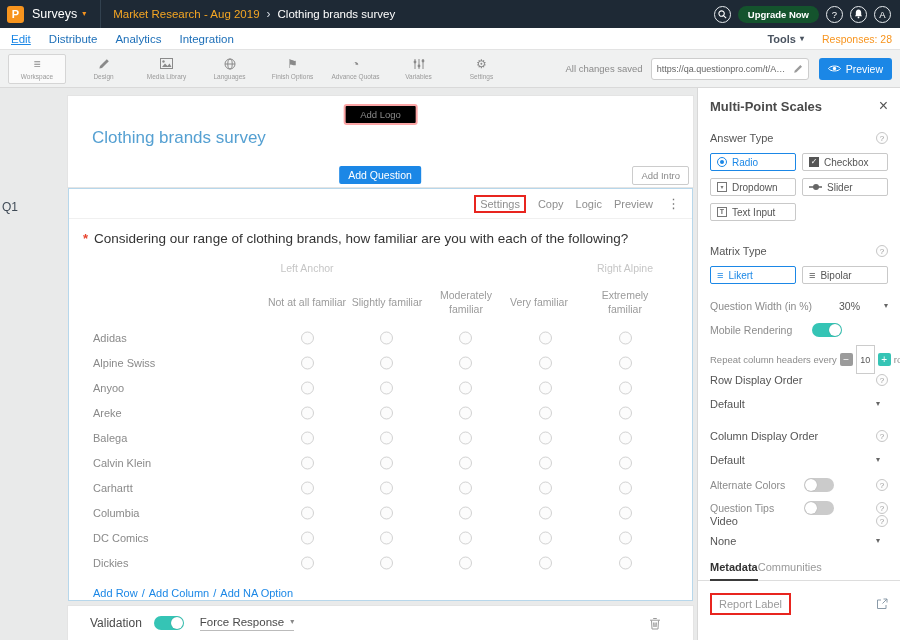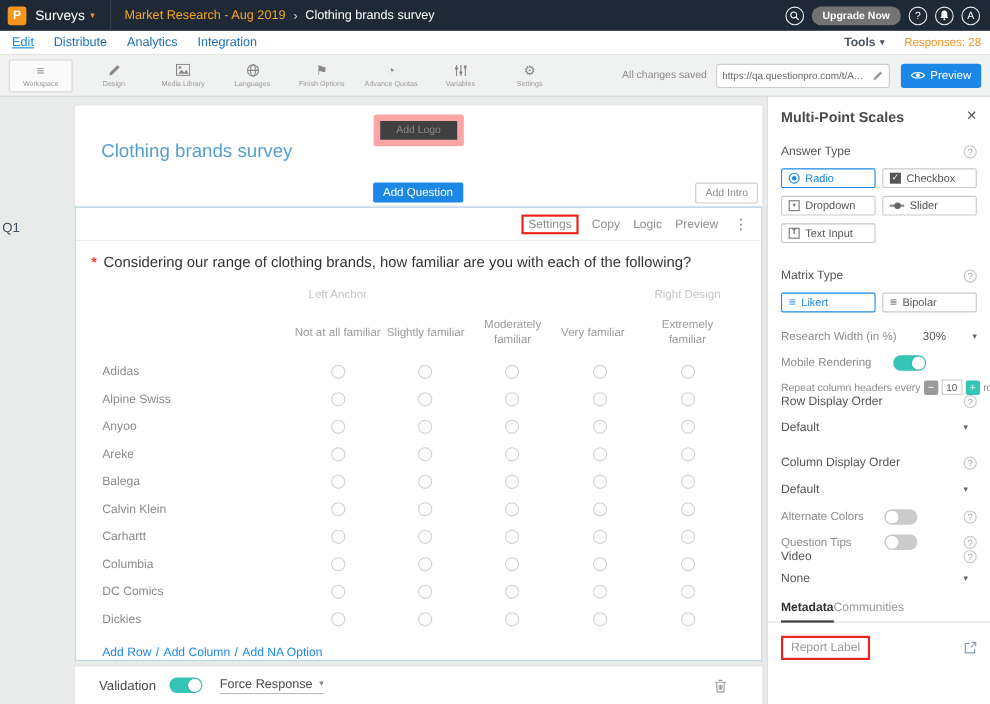--- a/index.html
+++ b/index.html
@@ -12,21 +12,21 @@
 .product{display:flex;align-items:center;gap:5px;margin-left:8px;font-size:12.5px;cursor:pointer}
 .caret{font-size:8px;line-height:1}
 .product .caret{color:#f7941e}
 .tb-sep{width:1px;height:28px;background:#32414f;margin:0 12px 0 14px}
 .crumb{display:flex;align-items:center;font-size:11.5px}
 .crumb-folder{color:#f5a623;cursor:pointer}
 .crumb-sep{color:#cfd6dd;margin:0 7px;font-size:12px}
 .crumb-current{color:#fff}
 .tb-right{margin-left:auto;display:flex;align-items:center;gap:7px;margin-right:9px}
 .circle-btn{width:17px;height:17px;border:1px solid #e8ecef;border-radius:50%;display:flex;align-items:center;justify-content:center;font-size:9.5px;color:#fff;cursor:pointer;flex:none}
-.upgrade{background:#737373;border-radius:9px;padding:3px 10px;font-size:9.5px;font-weight:bold;color:#fff;cursor:pointer}
+.upgrade{background:#14532d;border-radius:9px;padding:3px 10px;font-size:9.5px;font-weight:bold;color:#fff;cursor:pointer}
 
 
 .navbar{position:absolute;top:28px;left:0;width:900px;height:22px;background:#fff;border-bottom:1px solid #e3e3e3;display:flex;align-items:center;font-size:11.5px;z-index:19}
 .nav-item{color:#1d6fb8;padding:0 9px;cursor:pointer}
 .nav-item:first-child{margin-left:2px}
 .nav-item.active{color:#1b87e6;text-decoration:underline}
 .tools{margin-left:auto;display:flex;align-items:center;gap:4px;color:#4a5360;font-size:11px;font-weight:bold;cursor:pointer}
 .tools .caret{color:#4a5360}
 .responses{color:#f7941e;font-size:10.5px;margin:0 8px 0 18px;cursor:pointer}
 
@@ -40,21 +40,21 @@
 .tb-grow{flex:1}
 .saved{font-size:9.5px;color:#8a8a8a;margin-right:8px}
 .urlbox{width:158px;height:22px;background:#fff;border:1px solid #cdcdcd;border-radius:3px;display:flex;align-items:center;gap:4px;padding:0 5px;margin-right:10px;cursor:text}
 .url-text{font-size:9px;color:#666;white-space:nowrap;overflow:hidden;text-overflow:ellipsis;flex:1}
 .url-edit{display:flex;flex:none;cursor:pointer}
 .preview-btn{height:22px;background:#1b87e6;border-radius:3px;color:#fff;font-size:10.5px;display:flex;align-items:center;gap:5px;padding:0 9px;margin-right:8px;cursor:pointer}
 
 
 .content{position:absolute;top:88px;left:0;width:697px;height:552px}
 .survey-card{position:absolute;left:68px;top:8px;width:625px;height:91px;background:#fff;box-shadow:0 0 0 1px #e4e4e4}
-.add-logo{position:absolute;left:50%;transform:translateX(-50%);top:8px;background:#404040;border:6px solid #fca5a5;border-radius:3px;font-size:9.5px;color:#8a8a8a;padding:3px 15px;cursor:pointer}
+.add-logo{position:absolute;left:50%;transform:translateX(-50%);top:8px;background:#000000;border:2px solid #fca5a5;border-radius:3px;font-size:9.5px;color:#8a8a8a;padding:3px 15px;cursor:pointer}
 .survey-title{position:absolute;left:24px;top:32px;font-size:17px;color:#55a0d2;cursor:text}
 .add-question{position:absolute;left:380px;transform:translateX(-50%);top:78px;background:#1b87e6;color:#fff;font-size:10.5px;border-radius:2px;padding:3px 9px;z-index:3;cursor:pointer}
 .add-intro{position:absolute;right:8px;top:78px;background:#fff;border:1px solid #ccc;color:#8a8a8a;font-size:9.5px;border-radius:2px;padding:3px 8px;z-index:3;cursor:pointer}
 .q-id{position:absolute;left:2px;top:112px;font-size:12px;color:#3f4a56}
 
 .question-card{position:absolute;left:68px;top:100px;width:625px;height:413px;background:#fff;border:1px solid #b7d7eb;overflow:hidden}
 .q-actions{height:30px;border-bottom:1px solid #f0f0f0;display:flex;align-items:center;justify-content:flex-end;gap:12px;padding-right:12px;font-size:11px;color:#8e8e8e}
 .q-action{cursor:pointer}
 .annotated{border:2px solid #e8251f}
 .q-action.annotated{padding:1px 4px}
@@ -107,21 +107,21 @@
 .sb-sublabel{font-size:10.5px;color:#8c8c8c}
 .qwidth-row{margin-top:16px}
 .qwidth-row .val{margin-left:auto;color:#555;font-size:10.5px}
 .qwidth-row .caret{margin-left:24px;color:#666}
 .mobile-row{margin-top:11px}
 .mobile-row .toggle{margin-left:auto;margin-right:46px}
 .repeat-row{margin-top:8px;gap:3px;margin-right:-6px}
 .repeat-row .lab{font-size:9.5px;color:#8c8c8c;flex:1;white-space:nowrap}
 .repeat-row .suf{font-size:9.5px;color:#8c8c8c}
 .step-minus{width:13px;height:13px;background:#9b9b9b;color:#fff;font-size:10px;display:flex;align-items:center;justify-content:center;border-radius:2px;cursor:pointer;flex:none}
-.step-value{width:19px;height:14px;background:#fff;border:1px solid #ccc;font-size:9px;color:#555;display:flex;align-items:center;justify-content:center;flex:none;cursor:text}
+.step-value{width:19px;height:29px;background:#fff;border:1px solid #ccc;font-size:9px;color:#555;display:flex;align-items:center;justify-content:center;flex:none;cursor:text}
 .step-plus{width:13px;height:13px;background:#35c4b5;color:#fff;font-size:10px;display:flex;align-items:center;justify-content:center;border-radius:2px;cursor:pointer;flex:none}
 .sb-select{display:flex;align-items:center;margin-top:12px;font-size:11px;color:#555;width:170px;cursor:pointer}
 .sb-select .caret{margin-left:auto;color:#666}
 .mt14{}.mt20{margin-top:20px}
 .toggle-row{margin-top:12px}
 .toggle-row .toggle{margin-left:auto}
 .toggle-row .help{margin-left:42px}
 .toggle-row.second{margin-top:9px}
 .sb-tabs{display:flex;margin:14px -12px 0 -12px;padding:0 12px;border-bottom:1px solid #ddd}
 .sb-tab{font-size:11px;color:#9a9a9a;padding-bottom:6px;cursor:pointer}
@@ -296,21 +296,21 @@
       <span class="q-action">Logic</span>
       <span class="q-action">Preview</span>
       <span class="q-more">⋮</span>
     </div>
     <div class="q-text-row">
       <span class="q-req">*</span>
       <span class="q-text">Considering our range of clothing brands, how familiar are you with each of the following?</span>
     </div>
     <div class="m-anchors">
       <span class="anchor-l">Left Anchor</span>
-      <span class="anchor-r">Right Design</span>
+      <span class="anchor-r">Right Alpine</span>
     </div>
     <div class="m-head">
       <span class="mh p1">Not at all familiar</span>
       <span class="mh p2">Slightly familiar</span>
       <span class="mh p3">Moderately familiar</span>
       <span class="mh p4">Very familiar</span>
       <span class="mh p5">Extremely familiar</span>
     </div>
     <div class="m-rows">
       <div class="m-row">
@@ -469,21 +469,21 @@
       <span class="i-lines">≡</span>
       <span>Likert</span>
     </div>
     <div class="type-btn">
       <span class="i-lines">≡</span>
       <span>Bipolar</span>
     </div>
   </div>
 
   <div class="sb-row qwidth-row">
-    <span class="sb-sublabel">Research Width (in %)</span>
+    <span class="sb-sublabel">Question Width (in %)</span>
     <span class="val">30%</span>
     <span class="caret">▾</span>
   </div>
 
   <div class="sb-row mobile-row">
     <span class="sb-sublabel">Mobile Rendering</span>
     <span class="toggle on">
         <span class="knob"></span>
       </span>
   </div>

